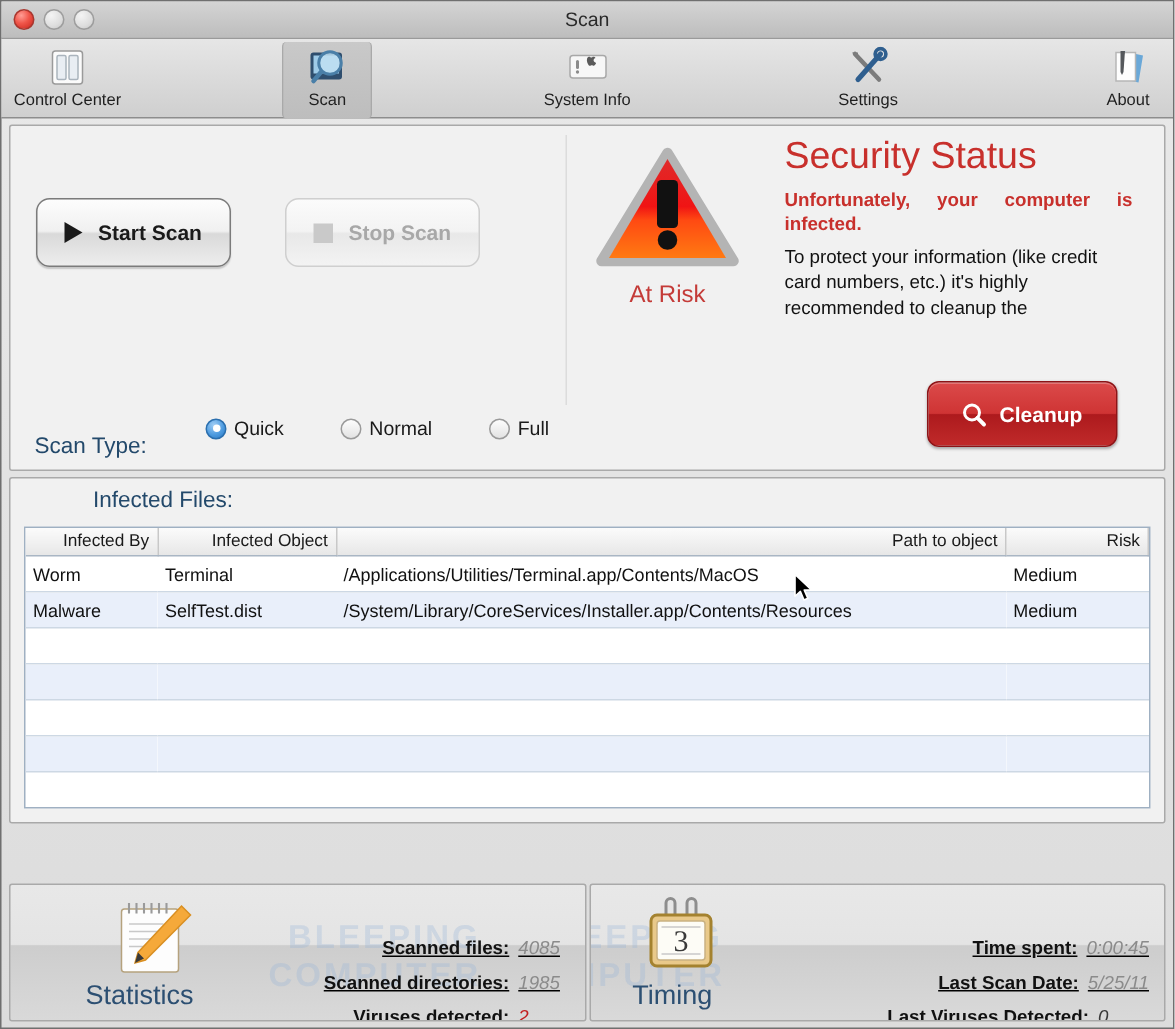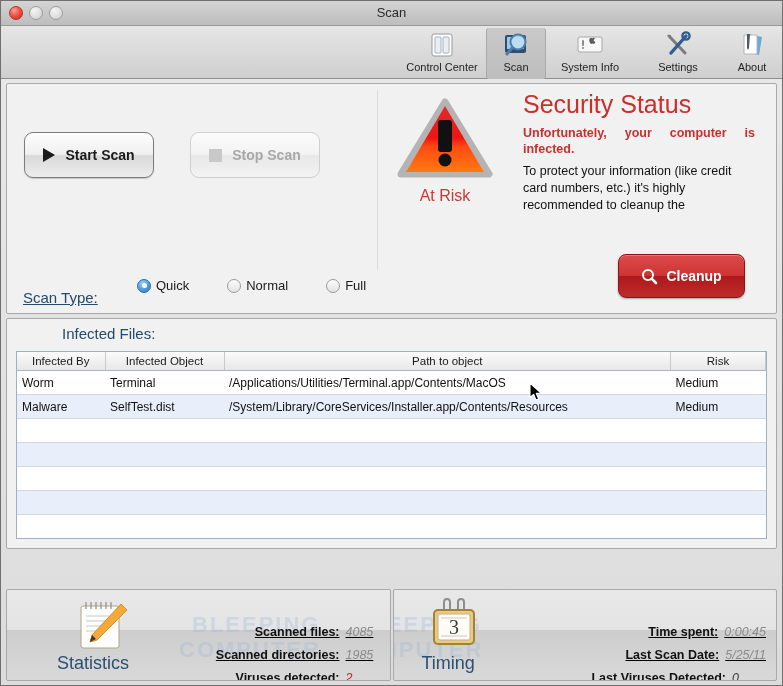--- a/index.html
+++ b/index.html
@@ -37,21 +37,21 @@
   .wintitle {
     position: absolute; left: 0; right: 0; top: 4px;
     text-align: center; font-size: 13px; color: #2a2a2a;
   }
 
   
   .toolbar {
     height: 53px; flex: none;
     background: linear-gradient(#e6e6e6, #cfcfcf);
     border-bottom: 1px solid #8d8d8d;
-    display: flex; justify-content: flex-end; align-items: flex-start;
+    display: flex; justify-content: space-between; align-items: flex-start;
     padding-top: 2px;
   }
   .tbitem {
     width: 60px; height: 51px;
     display: flex; flex-direction: column; align-items: center; justify-content: flex-start;
     padding-top: 2px;
     cursor: default;
   }
   .tbitem.sel {
     background: linear-gradient(#c9c9c9, #bdbdbd);
@@ -97,21 +97,21 @@
   .playtri {
     width: 0; height: 0;
     border-left: 12px solid #1a1a1a;
     border-top: 7px solid transparent;
     border-bottom: 7px solid transparent;
   }
   .stopsq { width: 13px; height: 13px; background: #c9c9c9; }
 
   .scantype-label {
     position: absolute; left: 16px; top: 205px;
-    font-size: 15px; color: #23496b; text-decoration: underline;
+    font-size: 15px; color: #23496b;
   }
   .radios { position: absolute; left: 130px; top: 194px; display: flex; gap: 38px; }
   .radio { display: flex; align-items: center; gap: 5px; font-size: 13px; color: #1a1a1a; }
   .rdot {
     width: 14px; height: 14px; border-radius: 50%;
     background: linear-gradient(#fdfdfd, #e2e2e2);
     border: 1px solid #9a9a9a; flex: none;
     display: flex; align-items: center; justify-content: center;
   }
   .rdot.on {
@@ -162,21 +162,21 @@
   .tablewrap {
     position: absolute; left: 9px; top: 32px; right: 9px; bottom: 9px;
     border: 1px solid #9fb0c2; background: #ffffff; overflow: hidden;
   }
   table.files { width: 100%; border-collapse: collapse; table-layout: fixed; }
   table.files th {
     background: linear-gradient(#fbfbfb, #e7e7e7);
     border-bottom: 1px solid #a9b6c4;
     border-right: 1px solid #c8c8c8;
     font-size: 11.5px; font-weight: normal; color: #1a1a1a;
-    text-align: center; padding: 3px 5px; height: 17px;
+    text-align: right; padding: 3px 5px; height: 17px;
   }
   table.files td {
     font-size: 12px; color: #111111;
     padding: 2px 5px; height: 24px;
     border-bottom: 1px solid #cdd8e4;
     overflow: hidden; white-space: nowrap;
   }
   table.files tr.odd td { background: #ffffff; }
   table.files tr.even td { background: #e9effa; }
   .col-by { width: 88px; }

